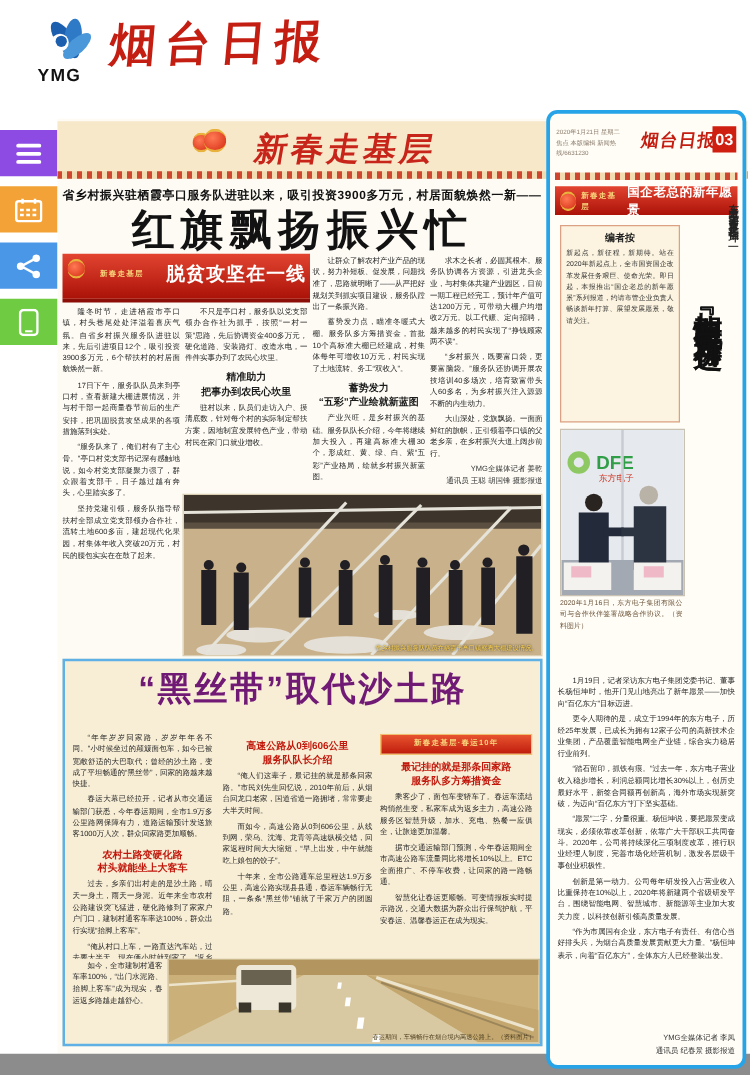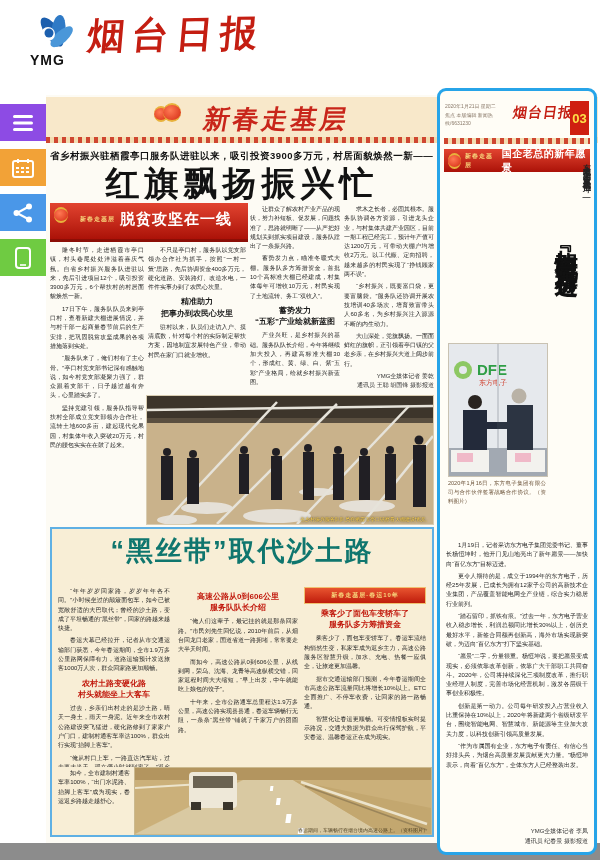--- a/index.html
+++ b/index.html
@@ -25,53 +25,53 @@
   #banner-title{position:absolute;left:158px;top:5px;font-family:"Liberation Serif",serif;font-weight:900;
       font-size:26px;color:#c8251a;transform:skewX(-10deg);letter-spacing:3px;}
   .lanterns{position:absolute;}
   #kicker{position:absolute;left:4px;top:55px;width:386px;font-size:9.5px;font-weight:bold;color:#111;letter-spacing:.5px;}
   #headline1{position:absolute;left:0;top:66px;width:392px;text-align:center;font-size:34px;font-weight:900;
       color:#121212;letter-spacing:5px;font-family:"Liberation Sans",sans-serif;}
   #subbanner1{position:absolute;left:4px;top:108px;width:198px;height:36px;
       background:linear-gradient(#e24430,#ab1208);border-bottom:3px solid #8c0e06;}
   .badge-gold{font-size:6px;color:#f8d67c;font-weight:bold;letter-spacing:1px;}
   #subbanner1 .t{font-size:15px;font-weight:900;color:#fff;letter-spacing:1px;}
-  #subbanner1 .inner{position:absolute;left:30px;top:7px;display:flex;align-items:center;gap:5px;}
+  #subbanner1 .inner{position:absolute;left:30px;top:7px;display:flex;align-items:center;gap:18px;}
   .col{position:absolute;font-size:6px;line-height:1.55;color:#262626;text-align:justify;overflow:hidden;}
   .p{margin:0 0 3px;text-indent:12px;}
   .subhead{text-align:center;font-weight:bold;font-size:8px;line-height:1.4;color:#1c1c1c;margin:4px 0;text-indent:0;}
   .subhead.red{color:#c1180c;}
   #colA1{left:4px;top:151px;width:94px;height:274px;}
   #colA2{left:102px;top:151px;width:98px;height:146px;}
   #colB{left:204px;top:110px;width:90px;height:188px;}
   #colC{left:298px;top:110px;width:90px;height:188px;}
   .byline{text-align:right;font-size:6px;color:#333;margin-top:2px;text-indent:0;}
   #photo1{position:absolute;left:100px;top:300px;width:286px;height:128px;overflow:hidden;border:1px solid #d9cdb2;}
   #photo1 .cap{position:absolute;right:3px;bottom:2px;font-size:5px;color:#ffd44f;text-shadow:0 0 2px #000;}
   
   #art2{position:absolute;left:4px;top:432px;width:384px;height:310px;background:#f8eed6;
         border:2px solid #5fb0e4;box-sizing:border-box;overflow:hidden;}
-  #headline2{position:absolute;left:0;top:4px;width:380px;text-align:center;font-size:27px;font-weight:900;color:#0f766e;letter-spacing:2px;}
+  #headline2{position:absolute;left:0;top:4px;width:380px;text-align:center;font-size:27px;font-weight:900;color:#701a75;letter-spacing:2px;}
   #subhead2{position:absolute;left:0;top:39px;width:380px;text-align:center;font-size:11px;font-weight:bold;color:#b5170b;letter-spacing:2px;}
   #c1{left:6px;top:58px;width:112px;height:180px;}
   #c2{left:126px;top:58px;width:120px;height:180px;}
   #c3{left:252px;top:58px;width:122px;height:180px;}
   #c1b{left:6px;top:240px;width:72px;height:62px;}
   #c3 .mini-banner{height:15px;background:linear-gradient(#e8542f,#bf1c0c);display:flex;align-items:center;
       justify-content:center;margin-bottom:3px;border:1px solid #f0c070;}
   #photo2{position:absolute;left:82px;top:238px;width:296px;height:66px;overflow:hidden;border:1px solid #cbb98e;}
   #photo2 .cap{position:absolute;right:3px;bottom:1px;font-size:5px;color:#4e3f20;}
   
   #focus{position:absolute;left:437px;top:88px;width:160px;height:767px;background:#fffdf6;
          border:3px solid #27a4e8;border-radius:9px;box-sizing:border-box;z-index:3;overflow:hidden;}
   #masthead{position:absolute;left:5px;top:7px;width:144px;height:38px;}
   #masthead .info{position:absolute;left:0;top:4px;width:66px;font-size:5px;color:#8a7a6a;line-height:1.7;}
   #masthead .fbrand{position:absolute;left:68px;top:6px;font-family:"Liberation Serif",serif;font-weight:900;
       font-size:14px;color:#c41e12;transform:skewX(-8deg);letter-spacing:1px;white-space:nowrap;}
-  #masthead .pageno{position:absolute;right:0;top:3px;width:19px;height:34px;background:#cf1f10;color:#fde047;
+  #masthead .pageno{position:absolute;right:0;top:3px;width:19px;height:21px;background:#cf1f10;color:#ffffff;
       font-weight:bold;font-size:13px;display:flex;align-items:center;justify-content:center;}
   #fdeco{position:absolute;left:4px;top:47px;width:146px;height:6px;
       background:repeating-linear-gradient(90deg,#cf4630 0 4px,#f2ddb2 4px 8px);}
   #fbanner{position:absolute;left:4px;top:58px;width:146px;height:23px;
       background:linear-gradient(#e24430,#ab1208);display:flex;align-items:center;gap:4px;padding-left:4px;box-sizing:border-box;}
   #fbanner .t{font-size:10px;font-weight:900;color:#fff;letter-spacing:.5px;}
   #editorbox{position:absolute;left:8px;top:89px;width:96px;height:158px;background:#fcf4e0;
       border:1px solid #dca184;box-sizing:border-box;padding:4px;overflow:hidden;}
   #editorbox .nt{text-align:center;font-weight:bold;font-size:8px;color:#222;margin-bottom:3px;}
   #editorbox .nb{font-size:5.5px;line-height:1.65;color:#333;text-align:justify;}
@@ -290,21 +290,21 @@
         <div class="p">“俺人们这辈子，最记挂的就是那条回家路。”市民刘先生回忆说，2010年前后，从烟台回龙口老家，国道省道一路拥堵，常常要走大半天时间。</div>
         <div class="p">而如今，高速公路从0到606公里，从线到网，荣乌、沈海、龙青等高速纵横交错，回家返程时间大大缩短，“早上出发，中午就能吃上娘包的饺子”。</div>
         <div class="p">十年来，全市公路通车总里程达1.9万多公里，高速公路实现县县通，春运车辆畅行无阻，一条条“黑丝带”铺就了千家万户的团圆路。</div>
       </div>
 
       <div class="col" id="c3">
         <div class="mini-banner">
           <span class="badge-gold">新春走基层·春运10年</span>
         </div>
         <div class="subhead red">
-          <div>乘客少了面包车变轿车了</div>
+          <div>最记挂的就是那条回家路</div>
             <div>服务队多方筹措资金</div>
         </div>
         <div class="p">乘客少了，面包车变轿车了。春运车流结构悄然生变，私家车成为返乡主力，高速公路服务区智慧升级，加水、充电、热餐一应俱全，让旅途更加温馨。</div>
         <div class="p">据市交通运输部门预测，今年春运期间全市高速公路车流量同比将增长10%以上。ETC全面推广、不停车收费，让回家的路一路畅通。</div>
         <div class="p">智慧化让春运更顺畅。可变情报板实时提示路况，交通大数据为群众出行保驾护航，平安春运、温馨春运正在成为现实。</div>
       </div>
 
       <div class="col" id="c1b">
         <div class="p">如今，全市建制村通客车率100%，“出门水泥路、抬脚上客车”成为现实，春运返乡路越走越舒心。</div>
       </div>
@@ -346,20 +346,24 @@
       <div class="pageno">03</div>
     </div>
     <div id="fdeco"></div>
 
     <div id="fbanner">
       <span class="lantern"></span>
       <span class="badge-gold">新春走基层</span>
       <span class="t">国企老总的新年愿景</span>
     </div>
 
+    <div id="editorbox">
+      <div class="nt">编者按</div>
+      <div class="nb">新起点，新征程，新期待。站在2020年新起点上，全市国资国企改革发展任务艰巨、使命光荣。即日起，本报推出“国企老总的新年愿景”系列报道，约请市管企业负责人畅谈新年打算、展望发展愿景，敬请关注。</div>
+    </div>
 
     <div id="vkicker">东方电子集团董事长杨恒坤——</div>
     <div id="vheadline">加快向『百亿东方』目标迈进</div>
 
     <div id="photo3">
       <svg width="98" height="132" viewBox="0 0 98 132">
         <rect width="98" height="132" fill="#e6e9ed"></rect>
         <rect y="104" width="98" height="28" fill="#a2a9b2"></rect>
         <circle cx="14" cy="26" r="9" fill="#7cc24a" opacity="0.85"></circle>
         <circle cx="14" cy="26" r="4" fill="#e6e9ed"></circle>

